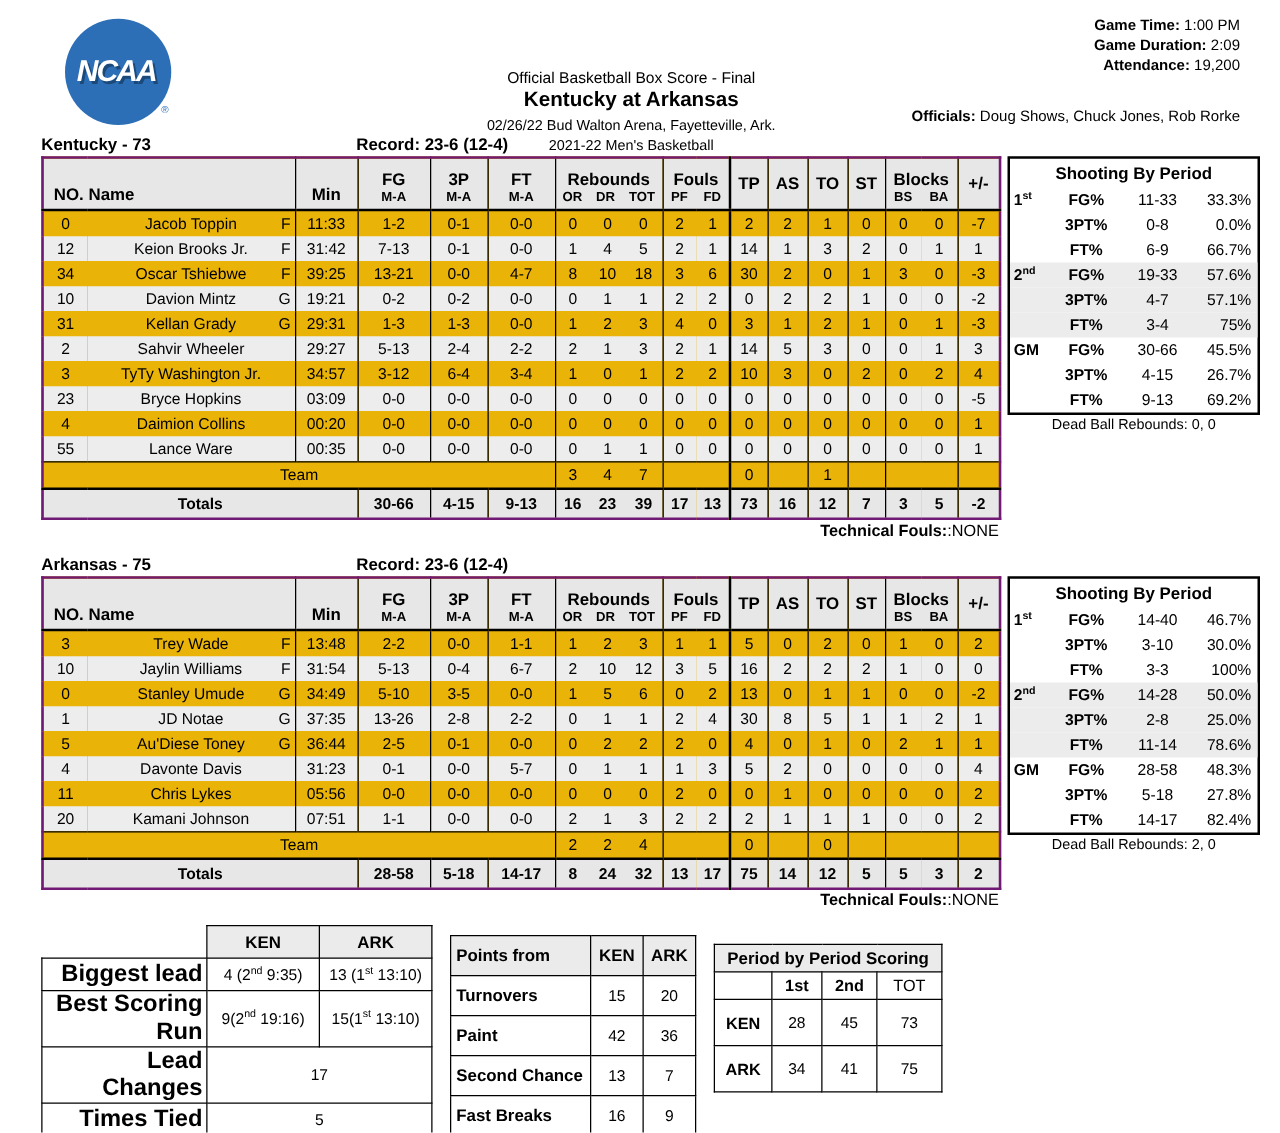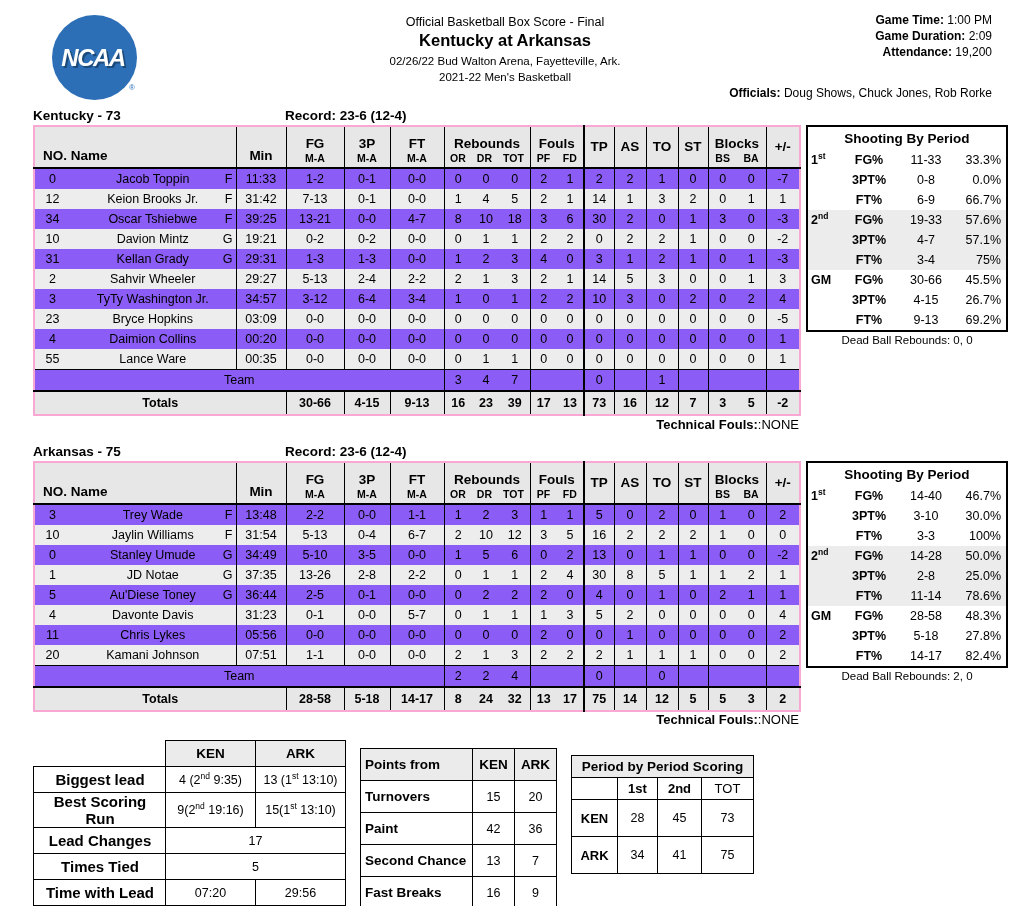--- a/index.html
+++ b/index.html
@@ -8,34 +8,34 @@
   body { width:1024px; height:906px; position:relative; font-family:"Liberation Sans","DejaVu Sans",sans-serif; color:#000; }
   .page { position:absolute; inset:0; background:#fff; }
 
   
   .logo { position:absolute; left:52px; top:15px; width:85px; height:85px; border-radius:50%;
           background:#2d6fb6; display:flex; align-items:center; justify-content:center; }
   .logo-text { color:#fff; font-weight:bold; font-style:italic; font-size:24px; letter-spacing:-1.5px;
                text-shadow:2px 2px 0 #1b4a7a; padding-right:3px; }
   .logo-reg { position:absolute; right:2px; bottom:8px; color:#2d6fb6; font-size:8px; }
   .center-head { position:absolute; left:250px; top:14px; width:510px; text-align:center; }
-  .ch-1 { font-size:12.5px; line-height:16px; }
+  .ch-1 { font-size:12.5px; line-height:16px;margin-top:40px; }
   .ch-2 { font-size:16.5px; font-weight:bold; line-height:21px; }
   .ch-3 { font-size:11.5px; line-height:16px; margin-top:2px; }
   .ch-4 { font-size:11.5px; line-height:16px; }
   .right-head { position:absolute; right:32px; top:12px; text-align:right; font-size:12px; line-height:16px; }
   .officials  { position:absolute; right:32px; top:86px; font-size:12px; }
   .b { font-weight:bold; }
 
   
   .team-title { position:absolute; left:33px; font-weight:bold; font-size:13.5px; }
   .record     { position:absolute; left:285px; font-weight:bold; font-size:13.5px; }
 
   
-  table.stats { position:absolute; left:33px; border-collapse:collapse; border:2px solid #f9a8d4; background:#8b5cf6;
+  table.stats { position:absolute; left:33px; border-collapse:collapse; border:2px solid #701a75; background:#eab308;
                 table-layout:fixed; }
   .stats th, .stats td { padding:0; font-size:12.5px; text-align:center; height:20px; line-height:20px;
                          white-space:nowrap; overflow:hidden; }
   .stats thead th { background:#e7e7e7; border-bottom:2px solid #000; height:42px; vertical-align:middle; }
   .hw { height:40px; display:flex; flex-direction:column; justify-content:center; }
   .hw.h-bottom { justify-content:flex-end; padding-bottom:3px; }
   .hw.h-two { justify-content:flex-end; padding-bottom:2px; }
   .hm { font-weight:bold; font-size:13.5px; line-height:16px; }
   .hone { font-weight:bold; font-size:13.5px; }
   .hs { font-weight:bold; font-size:10.5px; line-height:13px; text-align:center; }
@@ -63,21 +63,21 @@
   .spct { text-align:right; padding-right:5px; }
   sup { font-size:8.5px; vertical-align:super; line-height:0; }
   .deadball { position:absolute; left:806px; width:202px; text-align:center; font-size:11.5px; }
   .techfouls { position:absolute; right:225px; font-size:13px; }
 
   
   table.flow { position:absolute; left:33px; top:740px; border-collapse:collapse; background:#fff; }
   .flow th, .flow td { border:1.5px solid #000; height:26px; text-align:center; font-size:12.5px; padding:0 3px; }
   .flow td.nob { border:none; background:transparent; }
   .flow th.gfh { background:#ebebeb; font-weight:bold; font-size:13.5px; height:23px; width:90px; }
-  .flow td.gfl { text-align:center; font-weight:bold; font-size:15px; width:132px; padding-left:4px;margin-top:46px; }
+  .flow td.gfl { text-align:right; font-weight:bold; font-size:19px; width:132px; padding-left:4px;margin-top:46px; }
 
   table.pts { position:absolute; left:360px; top:748px; border-collapse:collapse; background:#fff; }
   .pts th, .pts td { border:1.5px solid #000; height:32px; font-size:12.5px; text-align:center; padding:0 3px; }
   .pts th { background:#ebebeb; font-weight:bold; font-size:13.5px; }
   .pts th.ptitle { text-align:left; padding-left:4px; width:112px; }
   .pts th.pcol { width:42px; }
   .pts td.plabel { text-align:left; font-weight:bold; font-size:13.5px; padding-left:4px; }
 
   table.per { position:absolute; left:571px; top:755px; border-collapse:collapse; background:#fff; }
   .per th, .per td { border:1.5px solid #000; text-align:center; font-size:12.5px; padding:0 3px; }

